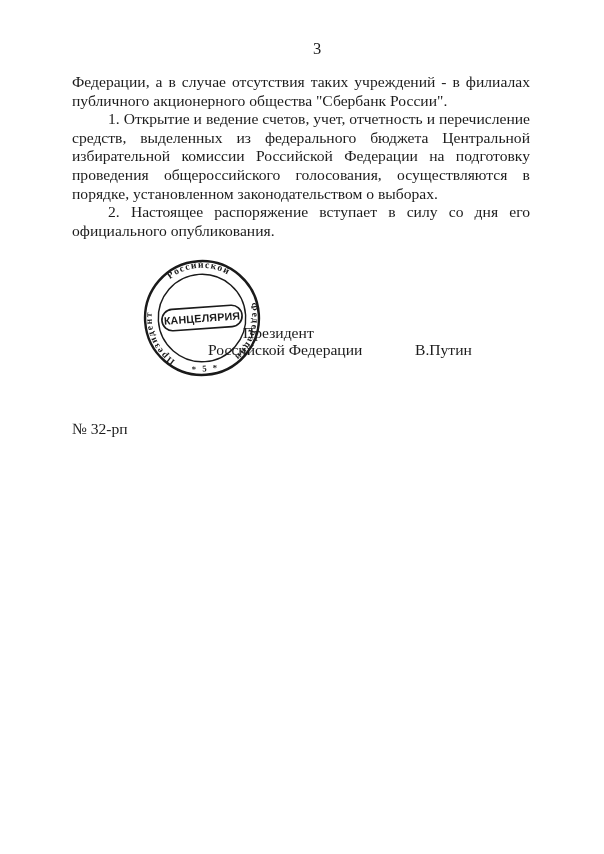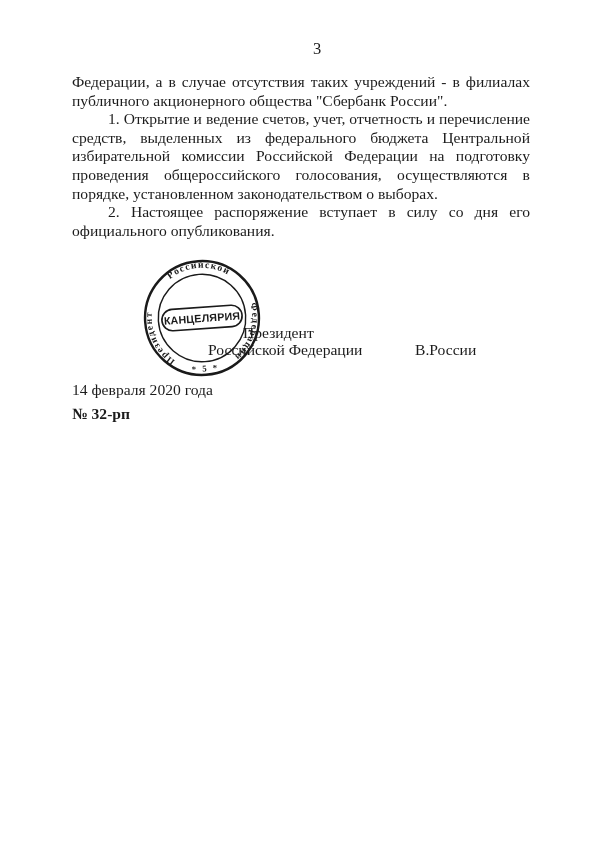--- a/index.html
+++ b/index.html
@@ -28,21 +28,21 @@
     text-align: justify;
     text-align-last: left;
   }
   .body-text p { margin: 0; text-indent: 36px; }
   .body-text p.no-indent { text-indent: 0; }
   .sig-line { position: absolute; font-size: 15.6px; white-space: nowrap; }
   .sig-title1 { top: 324px; left: 243px; }
   .sig-title2 { top: 341px; left: 208px; }
   .sig-name  { top: 341px; left: 415px; }
   .footer-date   { position: absolute; top: 381px; left: 72px; font-size: 15.6px; }
-  .footer-number { position: absolute; top: 405px; left: 72px; font-size: 15.6px; font-weight: bold; }
+  .footer-number { position: absolute; top: 420px; left: 72px; font-size: 15.6px; }
   .stamp {
     position: absolute;
     top: 257px; left: 141px;
     width: 122px; height: 122px;
   }
   .stamp text {
     font-family: "Liberation Serif", "DejaVu Serif", serif;
     font-weight: bold;
     fill: #1a1a1a;
   }
@@ -62,21 +62,21 @@
   <div class="page-number">3</div>
 
   <div class="body-text">
     <p class="no-indent">Федерации, а в случае отсутствия таких учреждений - в филиалах публичного акционерного общества "Сбербанк России".</p>
     <p>1. Открытие и ведение счетов, учет, отчетность и перечисление средств, выделенных из федерального бюджета Центральной избирательной комиссии Российской Федерации на подготовку проведения общероссийского голосования, осуществляются в порядке, установленном законодательством о выборах.</p>
     <p>2. Настоящее распоряжение вступает в силу со дня его официального опубликования.</p>
   </div>
 
   <div class="sig-line sig-title1">Президент</div>
   <div class="sig-line sig-title2">Российской Федерации</div>
-  <div class="sig-line sig-name">В.России</div>
+  <div class="sig-line sig-name">В.Путин</div>
 
   <svg class="stamp" viewBox="0 0 120 120" xmlns="http://www.w3.org/2000/svg">
     <defs>
       <path id="ring-path" d="M 31.6 100.5 A 49.5 49.5 0 1 1 88.4 100.5" fill="none"></path>
     </defs>
     <g transform="rotate(-4 60 60)">
       <circle cx="60" cy="60" r="56" fill="none" stroke="#1a1a1a" stroke-width="2.4"></circle>
       <circle cx="60" cy="60" r="43" fill="none" stroke="#1a1a1a" stroke-width="1.4"></circle>
       <text class="ring-text">
         <textPath href="#ring-path" startOffset="1">Президент</textPath>
@@ -86,16 +86,15 @@
       </text>
       <text class="ring-text" text-anchor="end">
         <textPath href="#ring-path" startOffset="100%">Федерации</textPath>
       </text>
       <text class="bottom-text" x="60" y="112.5" text-anchor="middle">* 5 *</text>
       <rect x="20.5" y="49.5" width="79" height="21" rx="10.5" fill="#ffffff" stroke="#1a1a1a" stroke-width="1.6"></rect>
       <text class="center-text" x="60" y="64" text-anchor="middle">КАНЦЕЛЯРИЯ</text>
     </g>
   </svg>
 
-  <div class="footer-date">14 февраля 2020 года</div>
   <div class="footer-number">№ 32-рп</div>
 
 </div>
 
 </body></html>

